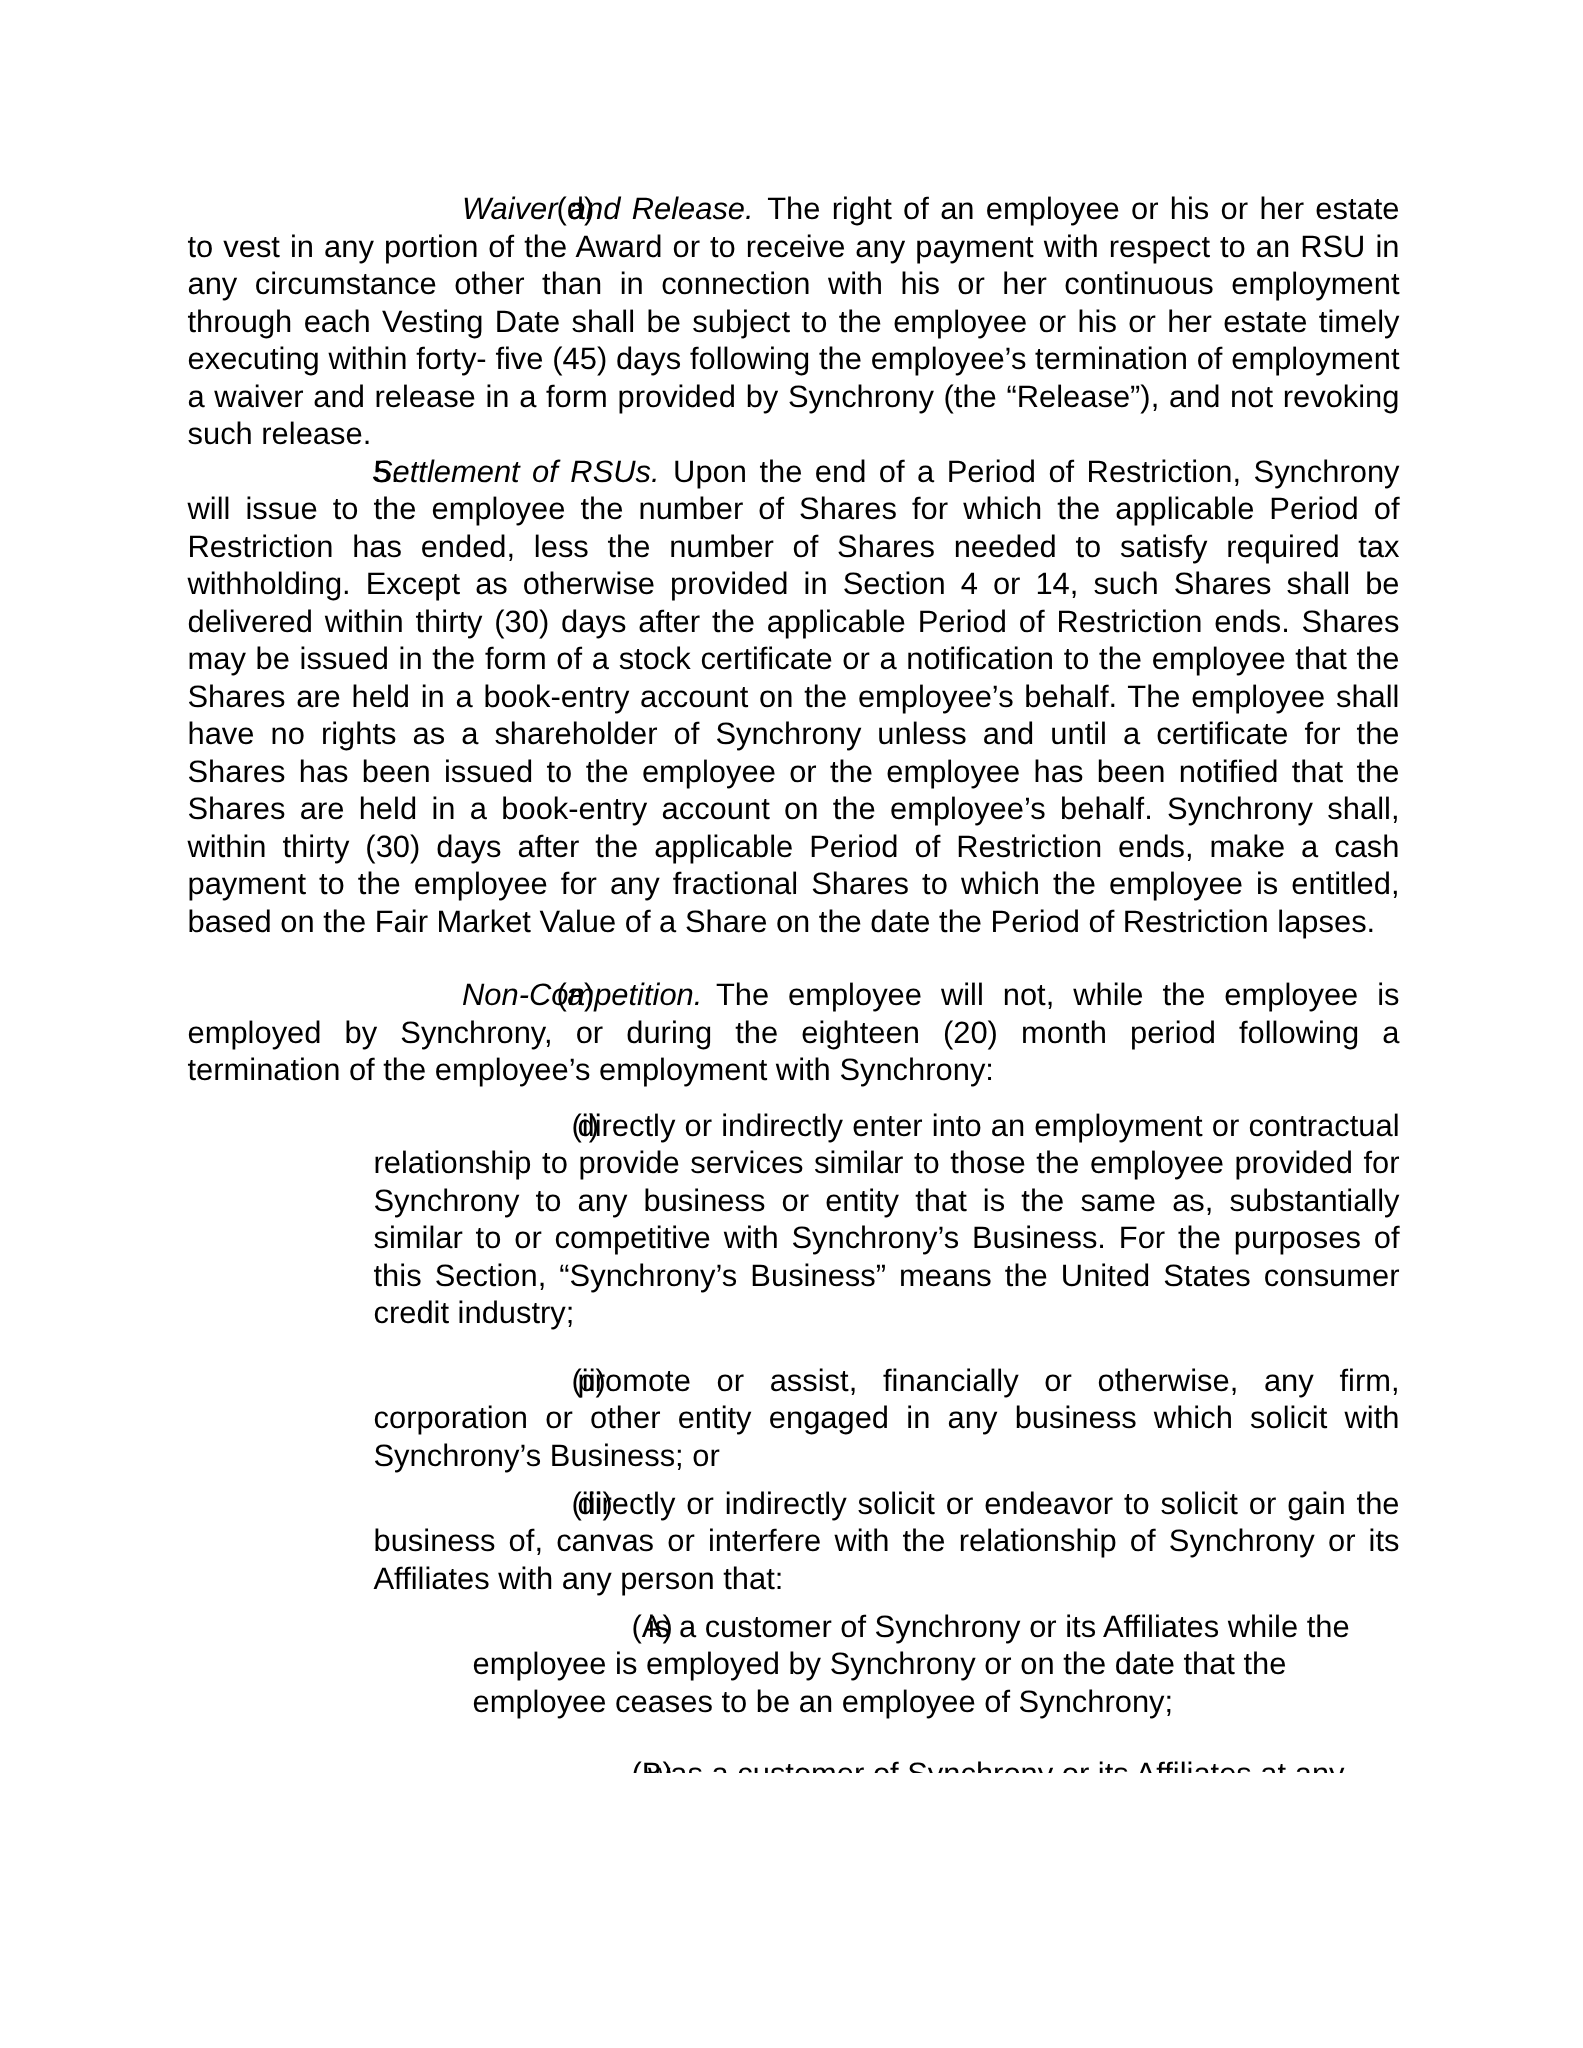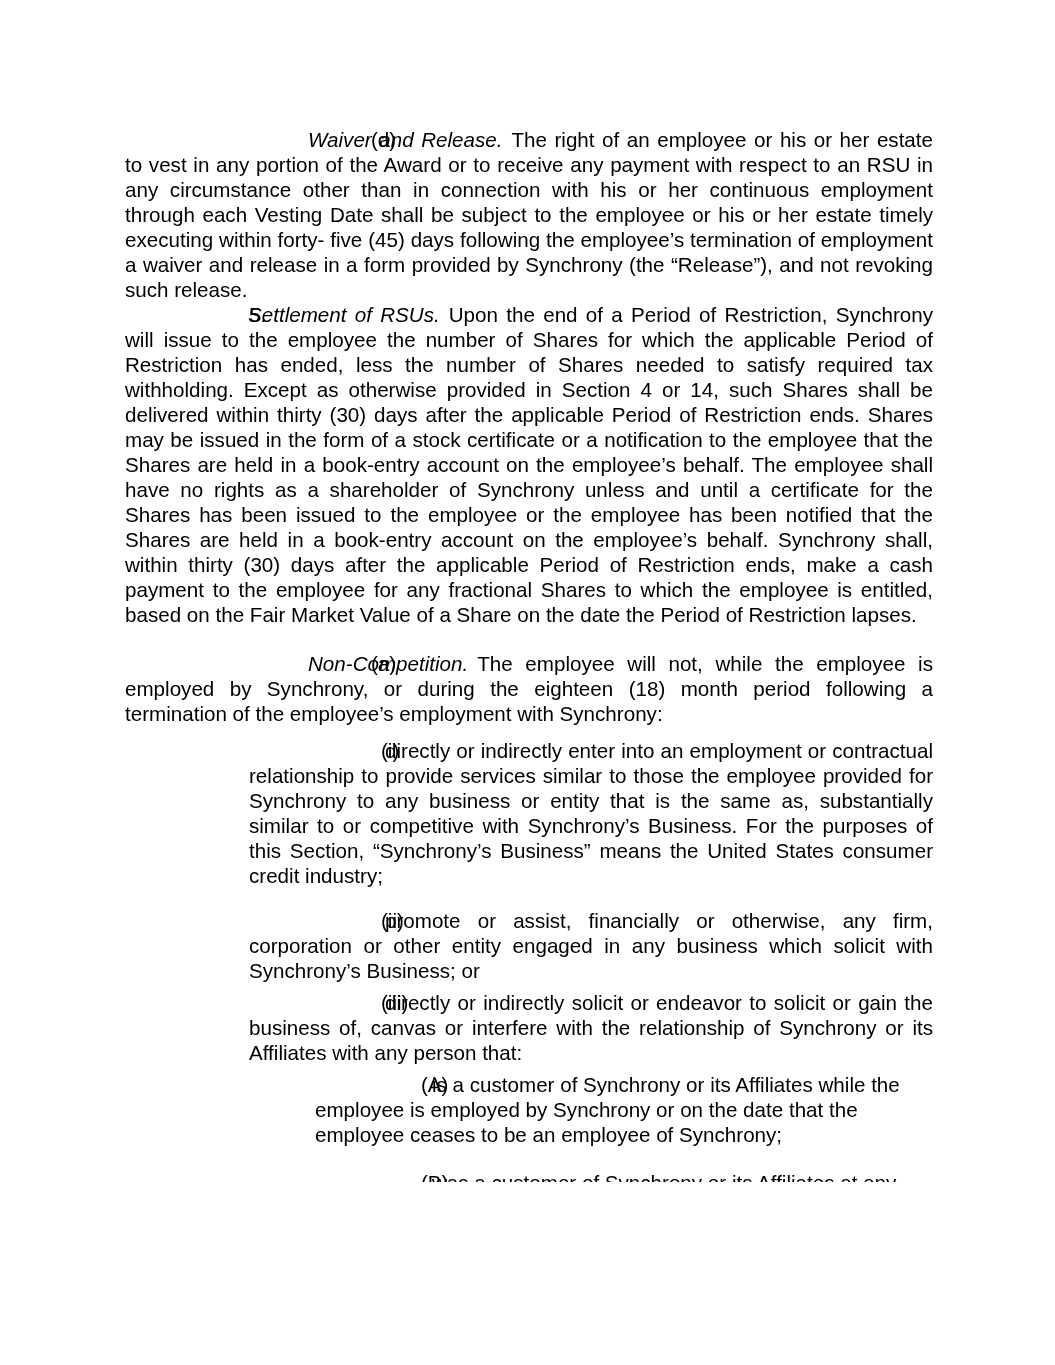--- a/index.html
+++ b/index.html
@@ -61,21 +61,21 @@
 </head>
 <body>
 
 <div class="page">
 
   <p class="para p-sub"><span class="plabel">(d)</span><span class="ptitle">Waiver and Release.</span><span class="ptext">The right of an employee or his or her estate to vest in any portion of the Award or to receive any payment with respect to an RSU in any circumstance other than in connection with his or her continuous employment through each Vesting Date shall be subject to the employee or his or her estate timely executing within forty- five (45) days following the employee’s termination of employment a waiver and release in a form provided by Synchrony (the “Release”), and not revoking such release.</span></p>
 
   <p class="para p-main mt16"><span class="plabel">5.</span><span class="ptitle">Settlement of RSUs.</span><span class="ptext">Upon the end of a Period of Restriction, Synchrony will issue to the employee the number of Shares for which the applicable Period of Restriction has ended, less the number of Shares needed to satisfy required tax withholding.  Except as otherwise provided in Section 4 or 14, such Shares shall be delivered within thirty (30) days after the applicable Period of Restriction ends.  Shares may be issued in the form of a stock certificate or a notification to the employee that the Shares are held in a book-entry account on the employee’s behalf.  The employee shall have no rights as a shareholder of Synchrony unless and until a certificate for the Shares has been issued to the employee or the employee has been notified that the Shares are held in a book-entry account on the employee’s behalf.  Synchrony shall, within thirty (30) days after the applicable Period of Restriction ends, make a cash payment to the employee for any fractional Shares to which the employee is entitled, based on the Fair Market Value of a Share on the date the Period of Restriction lapses.</span></p>
 
 
-  <p class="para p-sub mt24"><span class="plabel">(a)</span><span class="ptitle">Non-Competition.</span><span class="ptext">The employee will not, while the employee is employed by Synchrony, or during the eighteen (18) month period following a termination of the employee’s employment with Synchrony:</span></p>
+  <p class="para p-sub mt24"><span class="plabel">(a)</span><span class="ptitle">Non-Competition.</span><span class="ptext">The employee will not, while the employee is employed by Synchrony, or during the eighteen (20) month period following a termination of the employee’s employment with Synchrony:</span></p>
 
   <p class="para p-roman mt12"><span class="plabel">(i)</span><span class="ptext">directly or indirectly enter into an employment or contractual relationship to provide services similar to those the employee provided for Synchrony to any business or entity that is the same as, substantially similar to or competitive with Synchrony’s Business.  For the purposes of this Section, “Synchrony’s Business” means the United States consumer credit industry;</span></p>
 
   <p class="para p-roman mt20"><span class="plabel">(ii)</span><span class="ptext">promote or assist, financially or otherwise, any firm, corporation or other entity engaged in any business which solicit with Synchrony’s Business; or</span></p>
 
   <p class="para p-roman mt22"><span class="plabel">(iii)</span><span class="ptext">directly or indirectly solicit or endeavor to solicit or gain the business of, canvas or interfere with the relationship of Synchrony or its Affiliates with any person that:</span></p>
 
   <p class="para p-alpha mt22"><span class="plabel">(A)</span><span class="ptext">is a customer of Synchrony or its Affiliates while the employee is employed by Synchrony or on the date that the employee ceases to be an employee of Synchrony;</span></p>
 
   <p class="para p-alpha mt23"><span class="plabel">(B)</span><span class="ptext">was a customer of Synchrony or its Affiliates at any time within twelve (12) months prior to the date the employee ceases to be</span></p>

